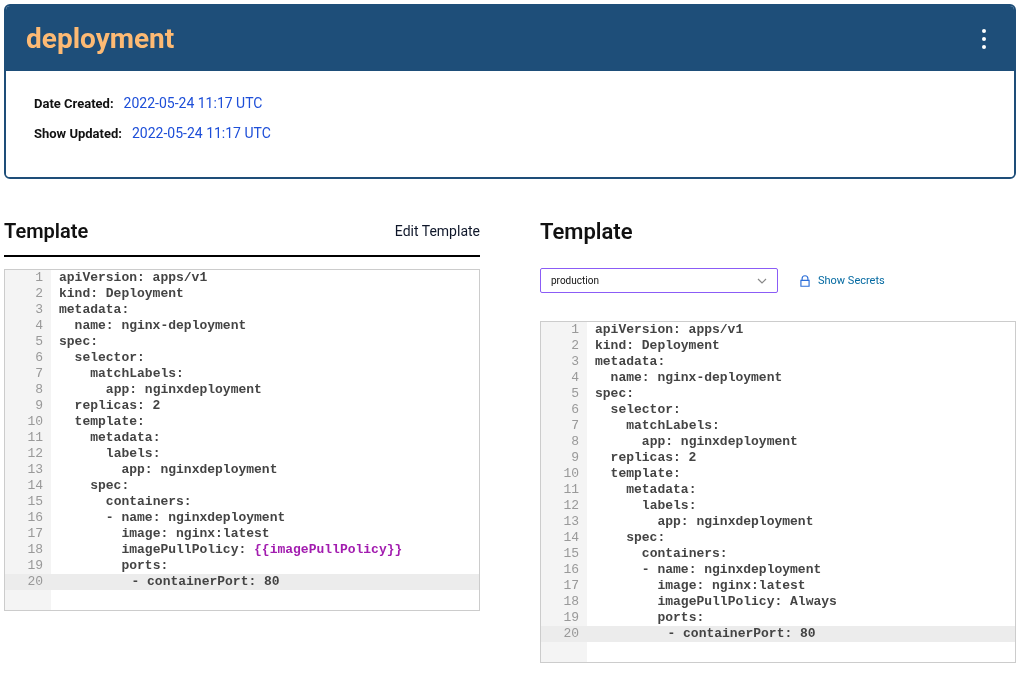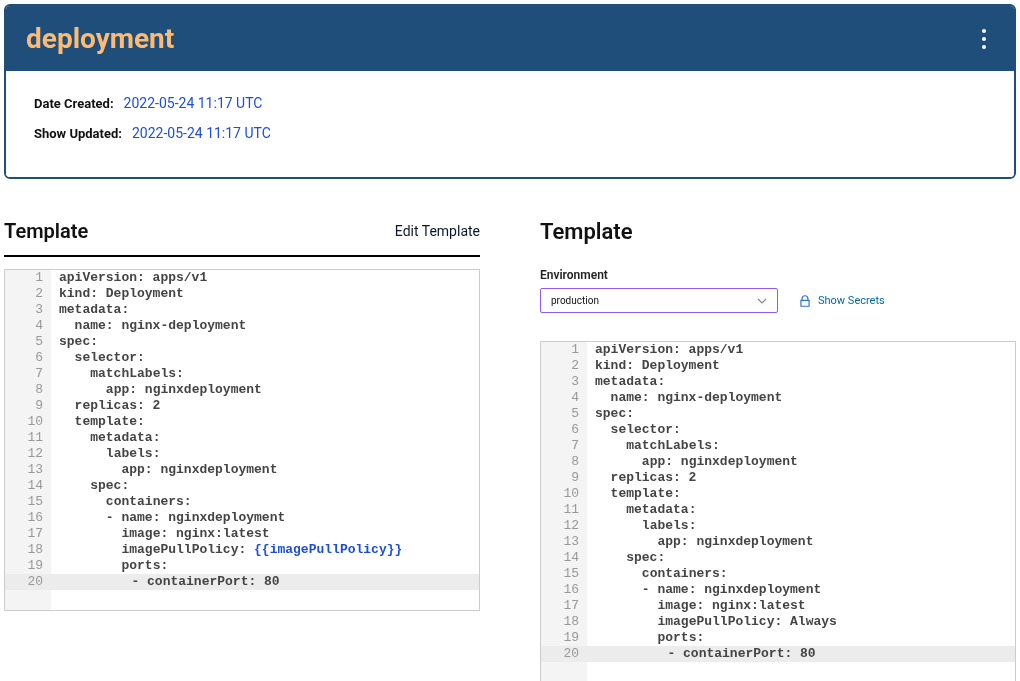--- a/index.html
+++ b/index.html
@@ -176,21 +176,21 @@
   }
   .editor-pad {
     display: flex;
   }
   .editor-pad .gutter-pad {
     width: 46px;
     background: #f4f4f4;
     height: 20px;
     flex-shrink: 0;
   }
-  .tpl-var { color: #1d4ed8; }
+  .tpl-var { color: #a21caf; }
   .guide { color: #ccc; }
 </style>
 </head>
 <body>
 
 <div class="card">
   <div class="card-header">
     <h1>deployment</h1>
     <div class="more-icon">
       <span></span>
@@ -303,21 +303,20 @@
         <div class="editor-pad">
           <div class="gutter-pad"></div>
         </div>
       </div>
   </div>
 
   <div class="col">
     <div class="section-header-right">
       <h2>Template</h2>
     </div>
-    <div class="env-label">Environment</div>
     <div class="env-row">
       <div class="select">
         <span>production</span>
         <svg viewBox="0 0 10 10">
             <path d="M1 3 L5 7 L9 3" fill="none" stroke="#888" stroke-width="1.2"></path>
           </svg>
       </div>
       <div class="show-secrets">
         <svg viewBox="0 0 24 24">
             <path fill="none" stroke="#2d6fd8" stroke-width="2" d="M7 11V8a5 5 0 0 1 10 0v3M5 11h14v10H5z"></path>

